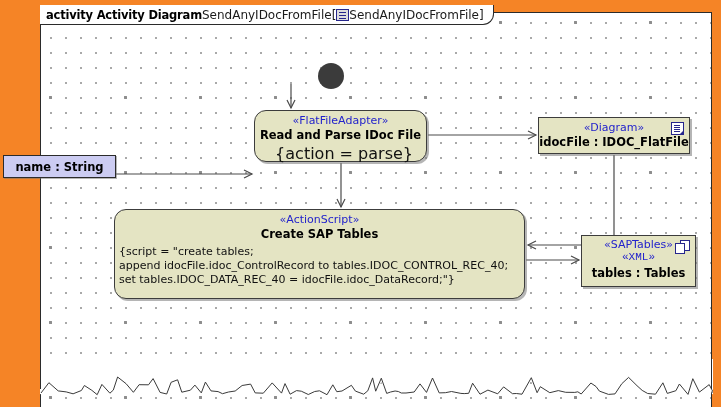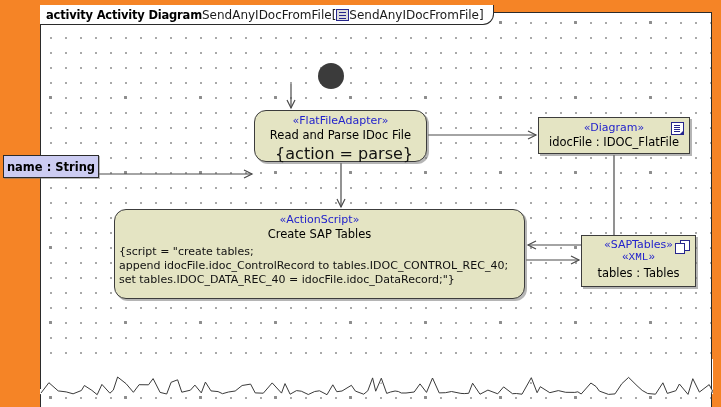--- a/index.html
+++ b/index.html
@@ -70,21 +70,21 @@
     box-sizing:border-box;
     box-shadow:2px 2px 0 rgba(120,120,120,.55);
     z-index:12;
   }
   .action{border-radius:12px;}
   .stereo{
     color:#2222cc;font-size:11px;text-align:center;line-height:13px;
     margin-top:3px;
   }
   .nname{
-    color:#000;font-weight:normal;font-size:11.5px;text-align:center;
+    color:#000;font-weight:bold;font-size:11.5px;text-align:center;
     line-height:14px;margin-top:1px;
   }
   .prop{
     color:#111;font-size:16px;text-align:right;padding-right:13px;margin-top:2px;
   }
 
   
   #act-read{left:213px;top:97px;width:173px;height:52px;}
   
   #act-tables{left:73px;top:196px;width:411px;height:90px;}
@@ -120,21 +120,21 @@
   }
   .multi-ico i{
     position:absolute;display:block;width:10px;height:11px;
     background:#fff;border:1px solid #26268c;box-sizing:border-box;
   }
   .multi-ico i:nth-child(1){right:0;top:0;}
   .multi-ico i:nth-child(2){left:0;bottom:0;}
 
   
   #param-name{
-    position:absolute;left:3px;top:155px;width:96px;height:23px;
+    position:absolute;left:3px;top:155px;width:113px;height:23px;
     background:#ccccf2;border:1px solid #2b2b2b;
     box-sizing:border-box;
     display:flex;align-items:center;justify-content:center;
     font-weight:bold;font-size:11.5px;color:#000;
     z-index:40;
     box-shadow:1px 1px 0 rgba(110,110,110,.5);
   }
 
   
   #initial{

